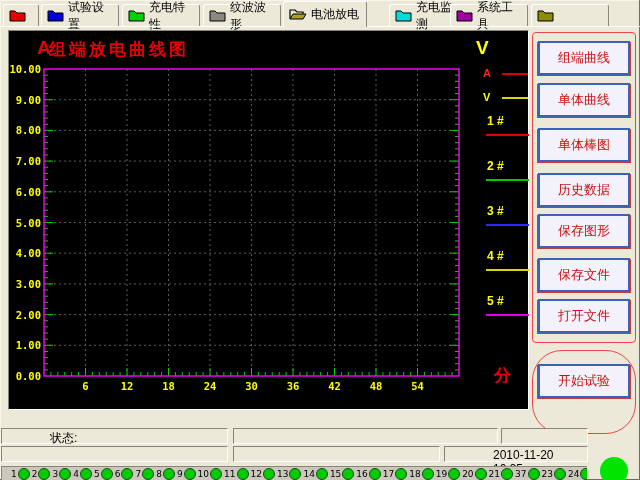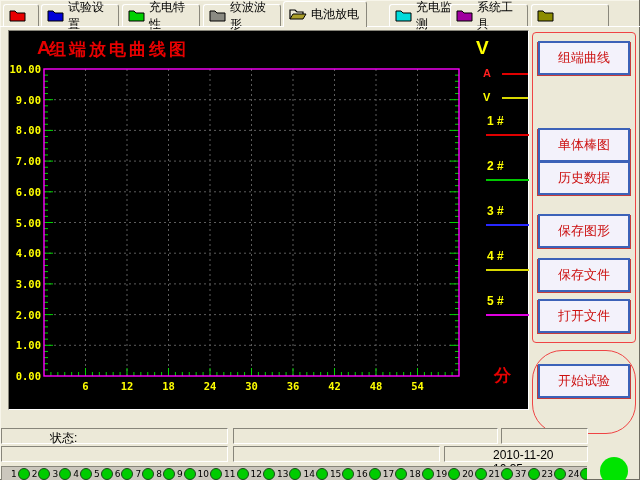--- a/index.html
+++ b/index.html
@@ -321,22 +321,23 @@
         <div class="lg-line" style="background: rgb(40, 40, 255); left: 477px; top: 193px; width: 43px;"></div>
         <div class="lg-text" style="color: rgb(255, 255, 0); left: 478px; top: 218px; font-size: 12px;">4 #</div>
         <div class="lg-line" style="background: rgb(216, 216, 0); left: 477px; top: 238px; width: 43px;"></div>
         <div class="lg-text" style="color: rgb(255, 255, 0); left: 478px; top: 263px; font-size: 12px;">5 #</div>
         <div class="lg-line" style="background: rgb(224, 0, 224); left: 477px; top: 283px; width: 43px;"></div>
       </div>
   </div>
 
   <div class="groupbox gb1">
     <button class="btn" style="top:8px;">组端曲线</button>
+    <button class="btn" style="top:50px;">单体曲线</button>
     <button class="btn" style="top:95px;">单体棒图</button>
-    <button class="btn" style="top:128px;">历史数据</button>
+    <button class="btn" style="top:140px;">历史数据</button>
     <button class="btn" style="top:181px;">保存图形</button>
     <button class="btn" style="top:225px;">保存文件</button>
     <button class="btn" style="top:266px;">打开文件</button>
   </div>
   <div class="groupbox gb2">
     <button class="btn" style="top:13px;">开始试验</button>
   </div>
 
   <div class="sunken" style="left:1px;top:428px;width:227px;height:16px;">
     <div class="status-text">状态:</div>

